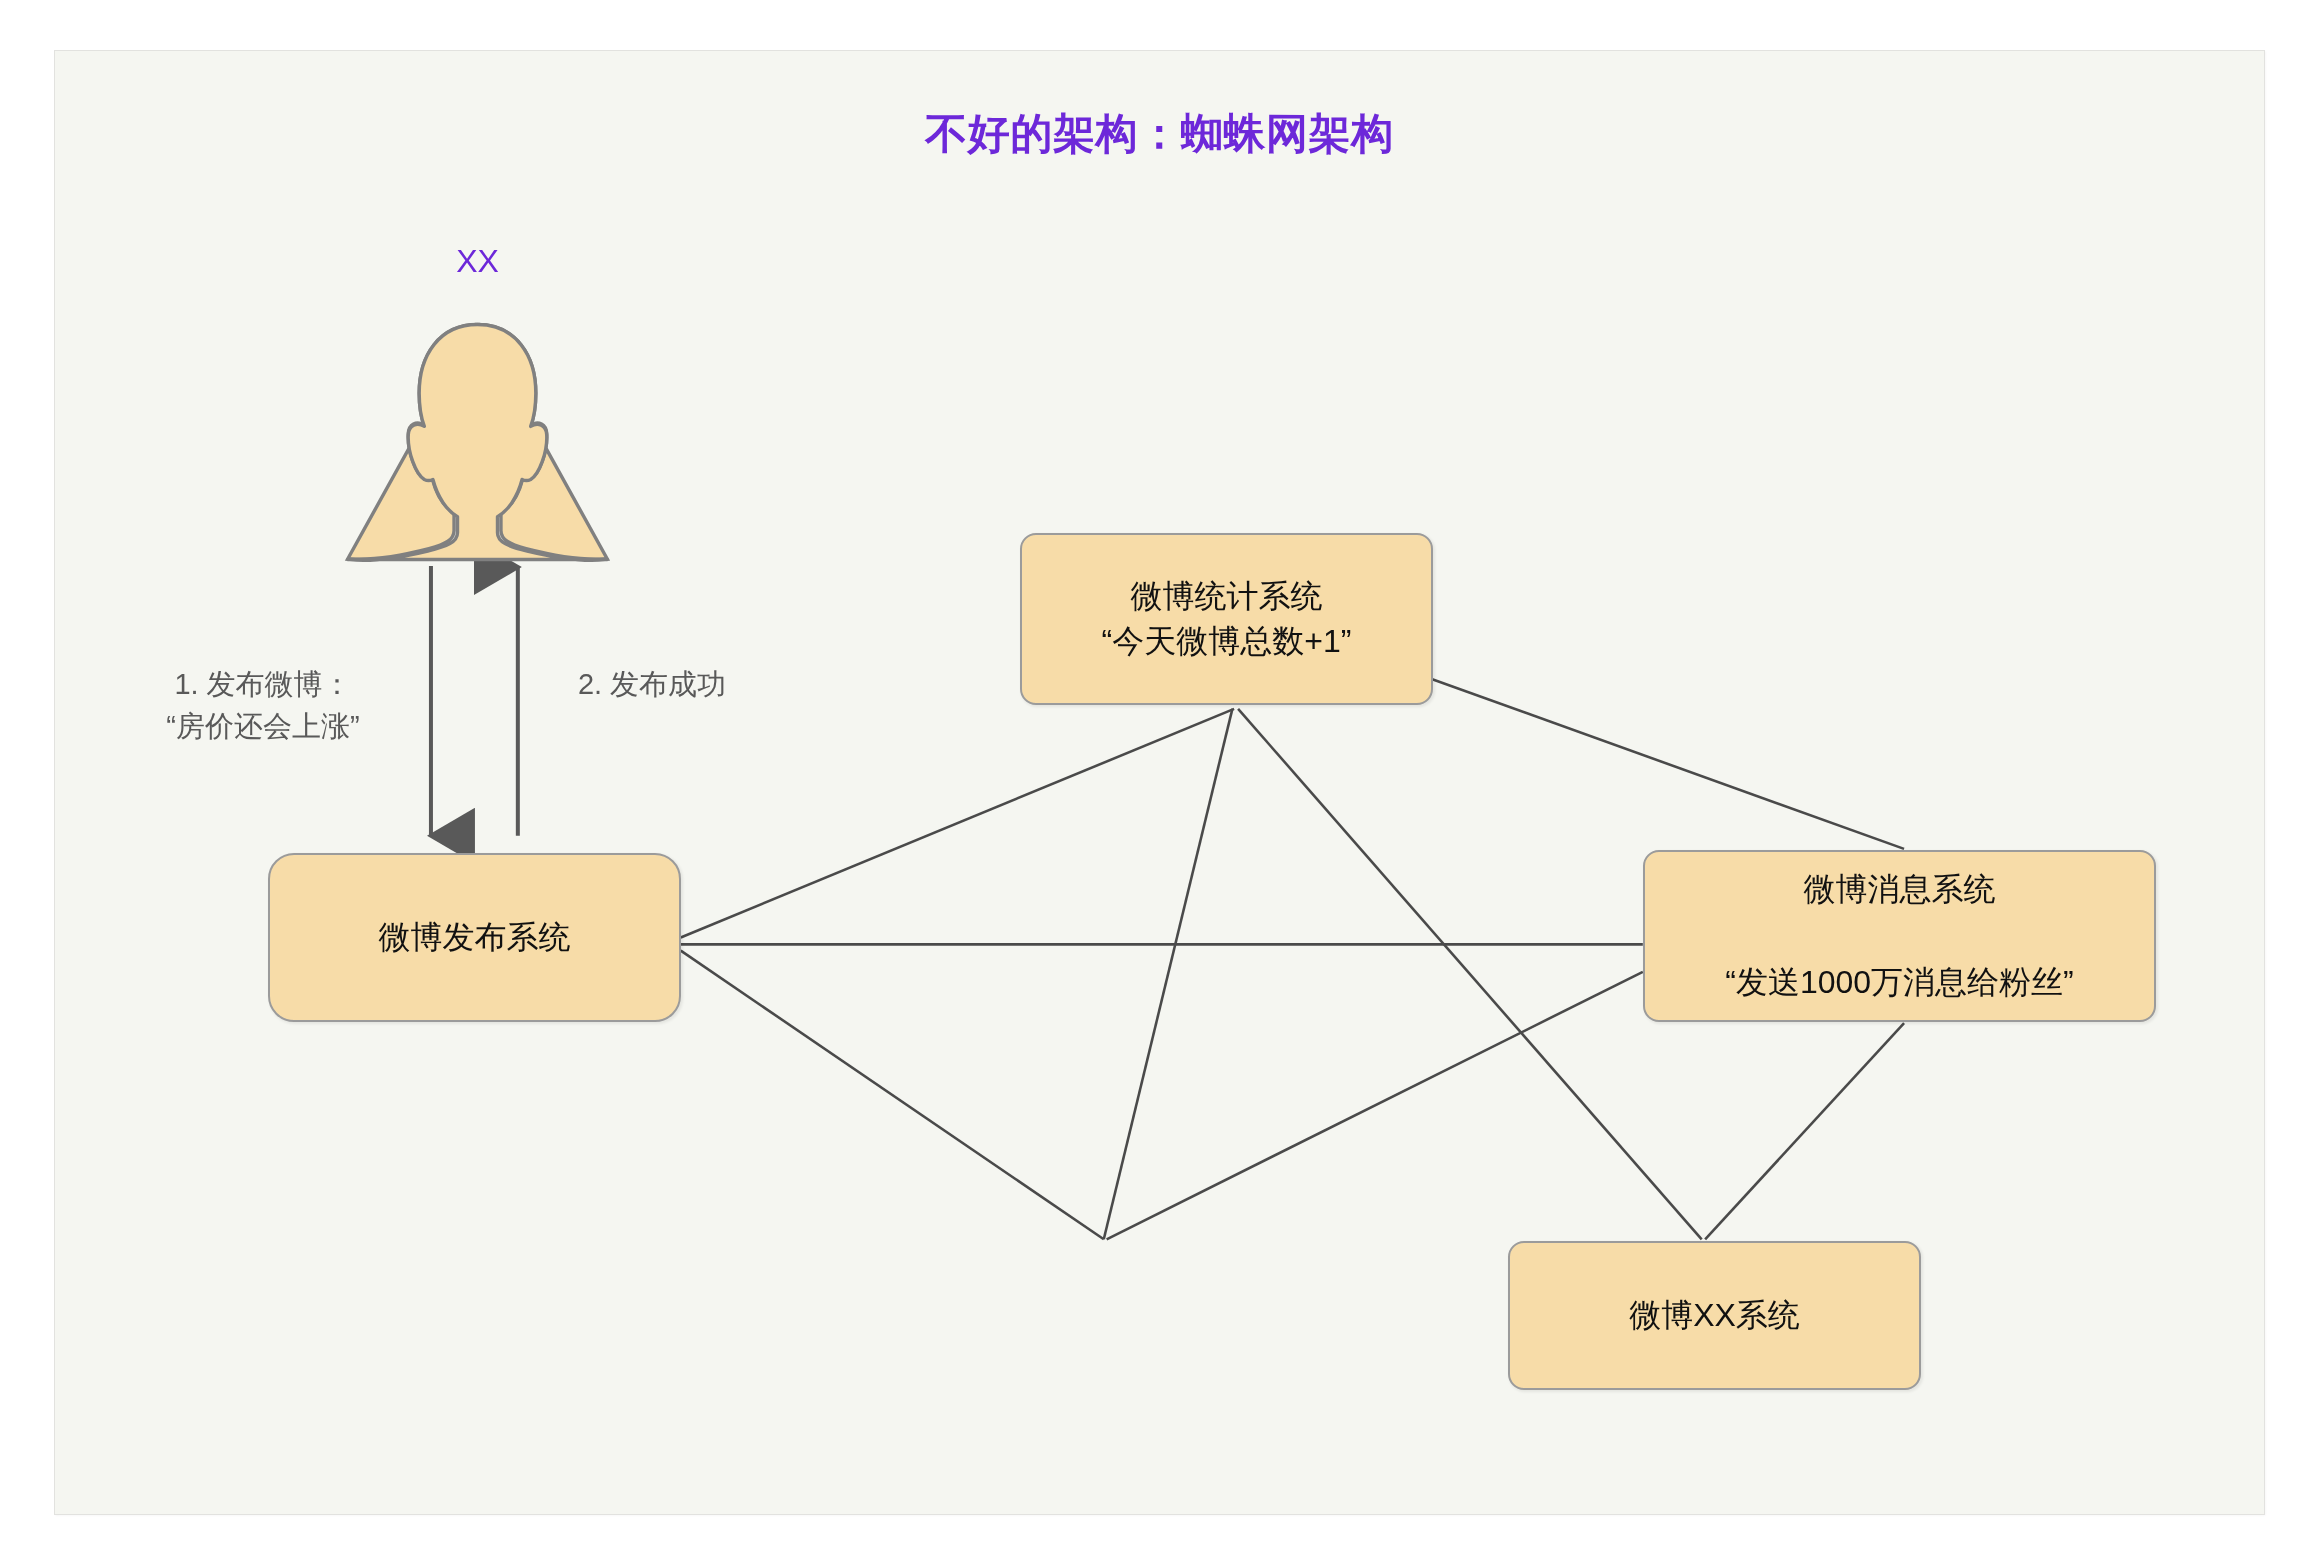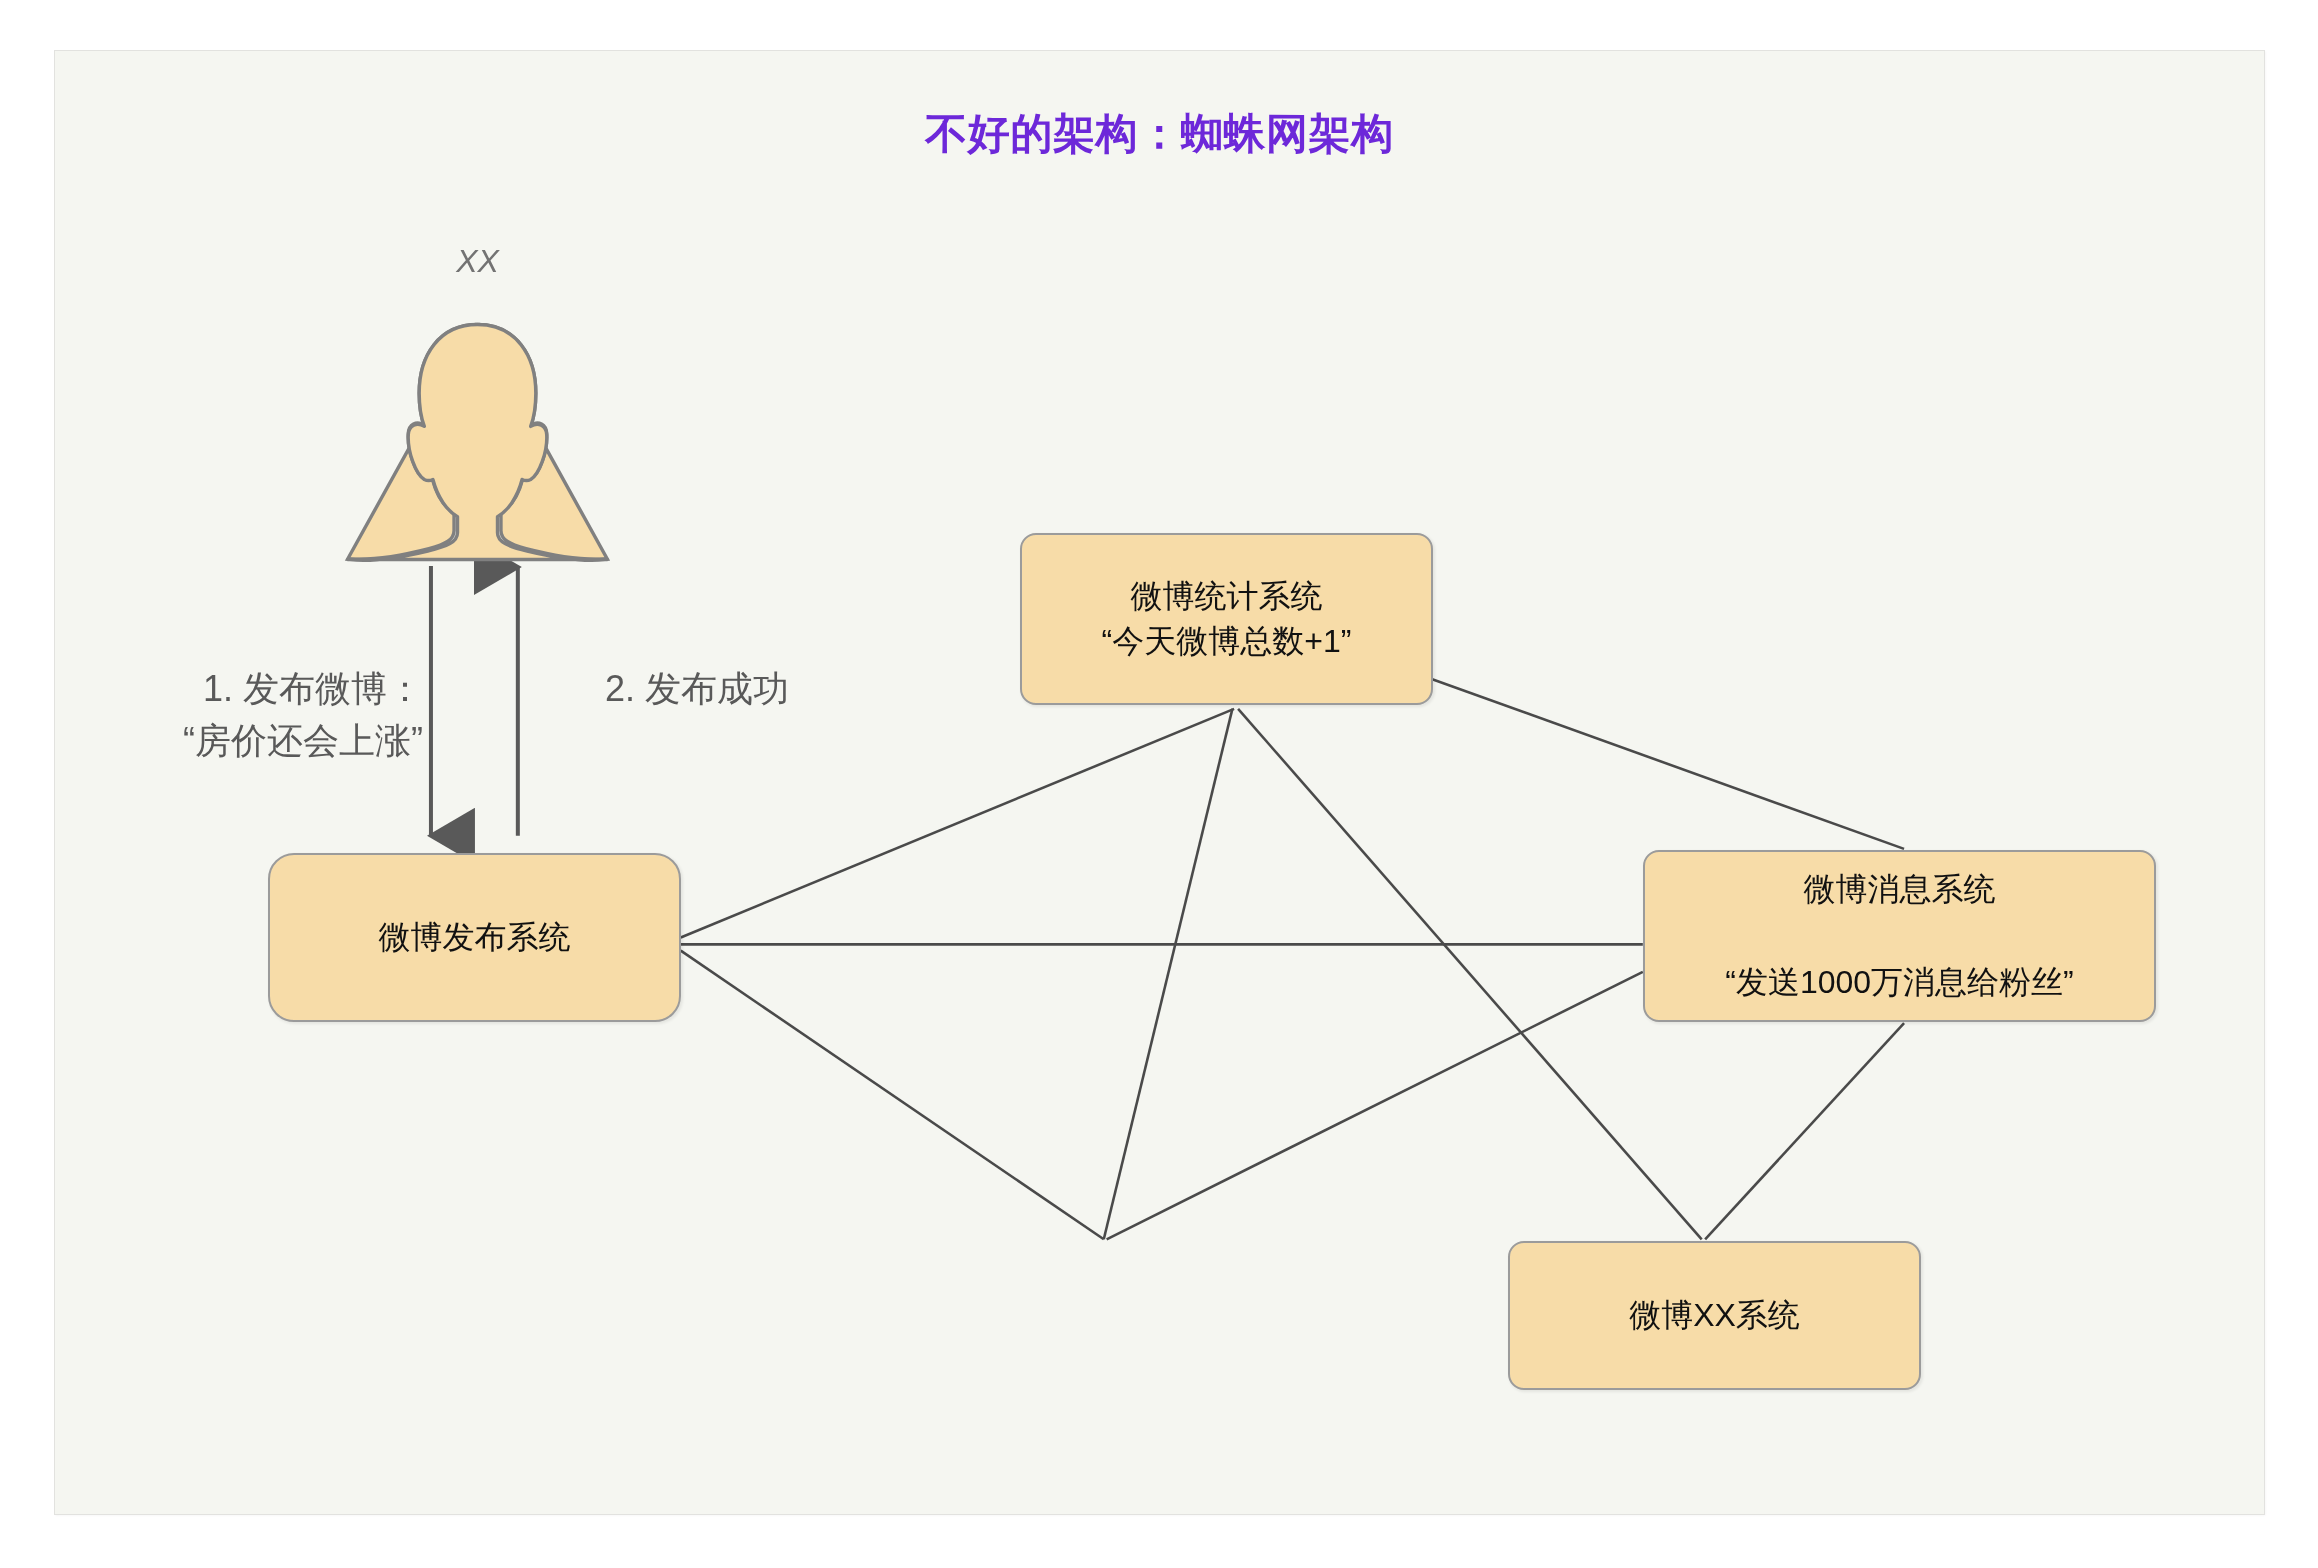--- a/index.html
+++ b/index.html
@@ -35,25 +35,25 @@
 
   #n-publish{left:268px;top:853px;width:413px;height:169px;border-radius:26px;}
   #n-stats  {left:1020px;top:533px; width:413px;height:172px;}
   #n-message{left:1643px;top:850px;width:513px;height:172px;gap:48px;}
   #n-ad     {left:891px;top:1241px;width:413px;height:172px;}
   #n-xx     {left:1508px;top:1241px;width:413px;height:149px;}
 
   #avatar{position:absolute;left:343px;top:320px;width:269px;height:243px;}
   #avatar-label{
     position:absolute;left:343px;top:243px;width:269px;text-align:center;
-    font-size:32px;color:#737373;font-style:italic;
+    font-size:32px;color:#6d28d9;
   }
 
   .arrow-label{
-    position:absolute;color:#595959;font-size:36px;line-height:1.45;text-align:right;
+    position:absolute;color:#595959;font-size:29px;line-height:1.45;text-align:center;
     white-space:pre-line;
   }
   #lbl-1{left:103px;top:663px;width:320px;}
   #lbl-2{left:515px;top:663px;width:274px;}
 </style>
 </head>
 <body>
 
 <div id="page">
 

